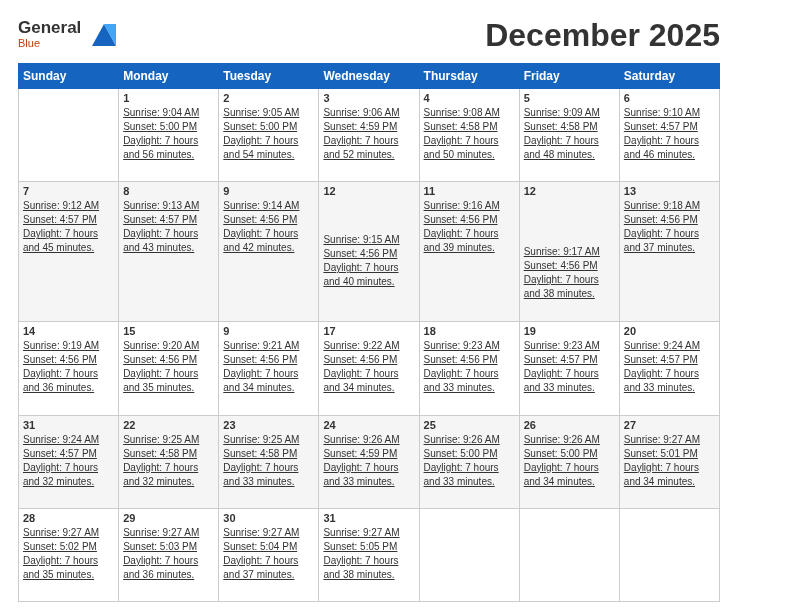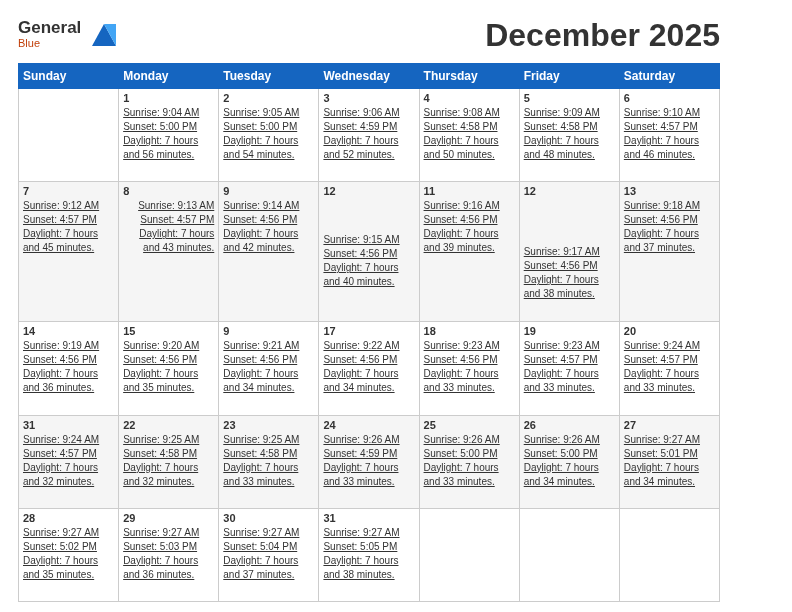--- a/index.html
+++ b/index.html
@@ -174,21 +174,21 @@
         <tr>
           <td>
             <span class="day-num">7</span>
             <div class="cell-info" style="white-space: pre-line;">Sunrise: 9:12 AM
 Sunset: 4:57 PM
 Daylight: 7 hours
 and 45 minutes.</div>
           </td>
           <td>
             <span class="day-num">8</span>
-            <div class="cell-info" style="white-space: pre-line; text-align: right;">Sunrise: 9:13 AM
+            <div class="cell-info" style="white-space: pre-line;">Sunrise: 9:13 AM
 Sunset: 4:57 PM
 Daylight: 7 hours
 and 43 minutes.</div>
           </td>
           <td>
             <span class="day-num">9</span>
             <div class="cell-info" style="white-space: pre-line;">Sunrise: 9:14 AM
 Sunset: 4:56 PM
 Daylight: 7 hours
 and 42 minutes.</div>

